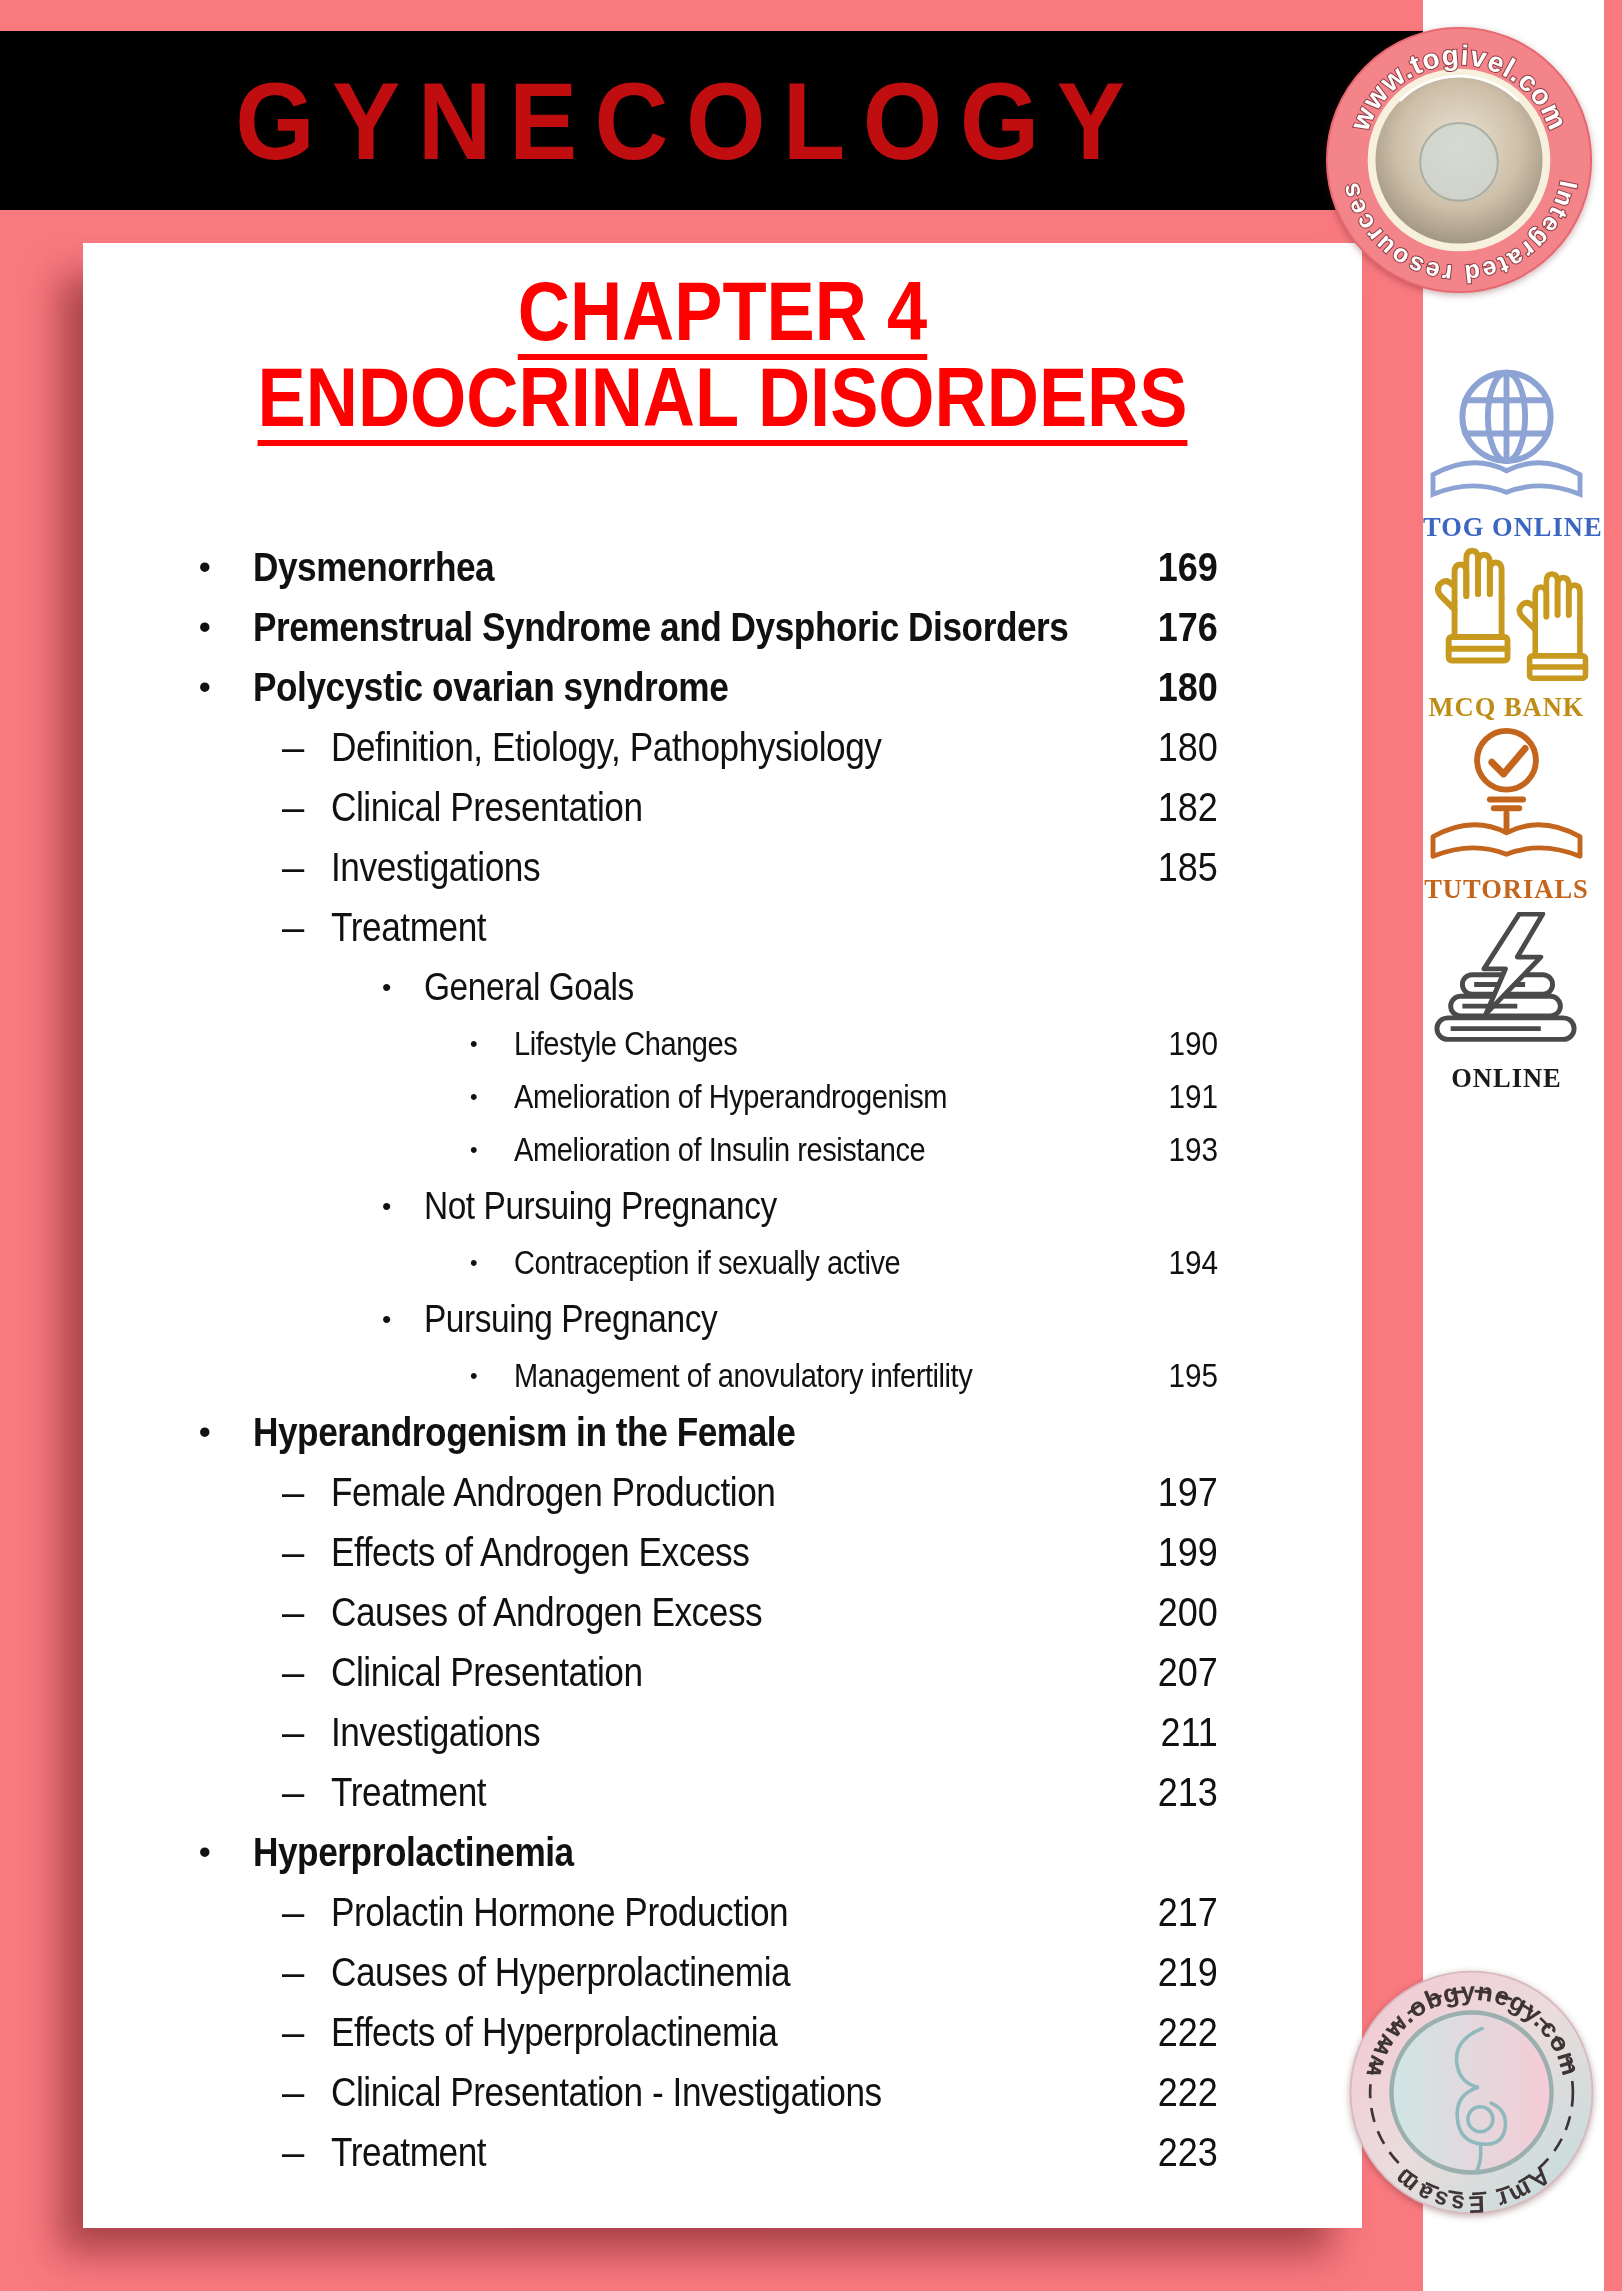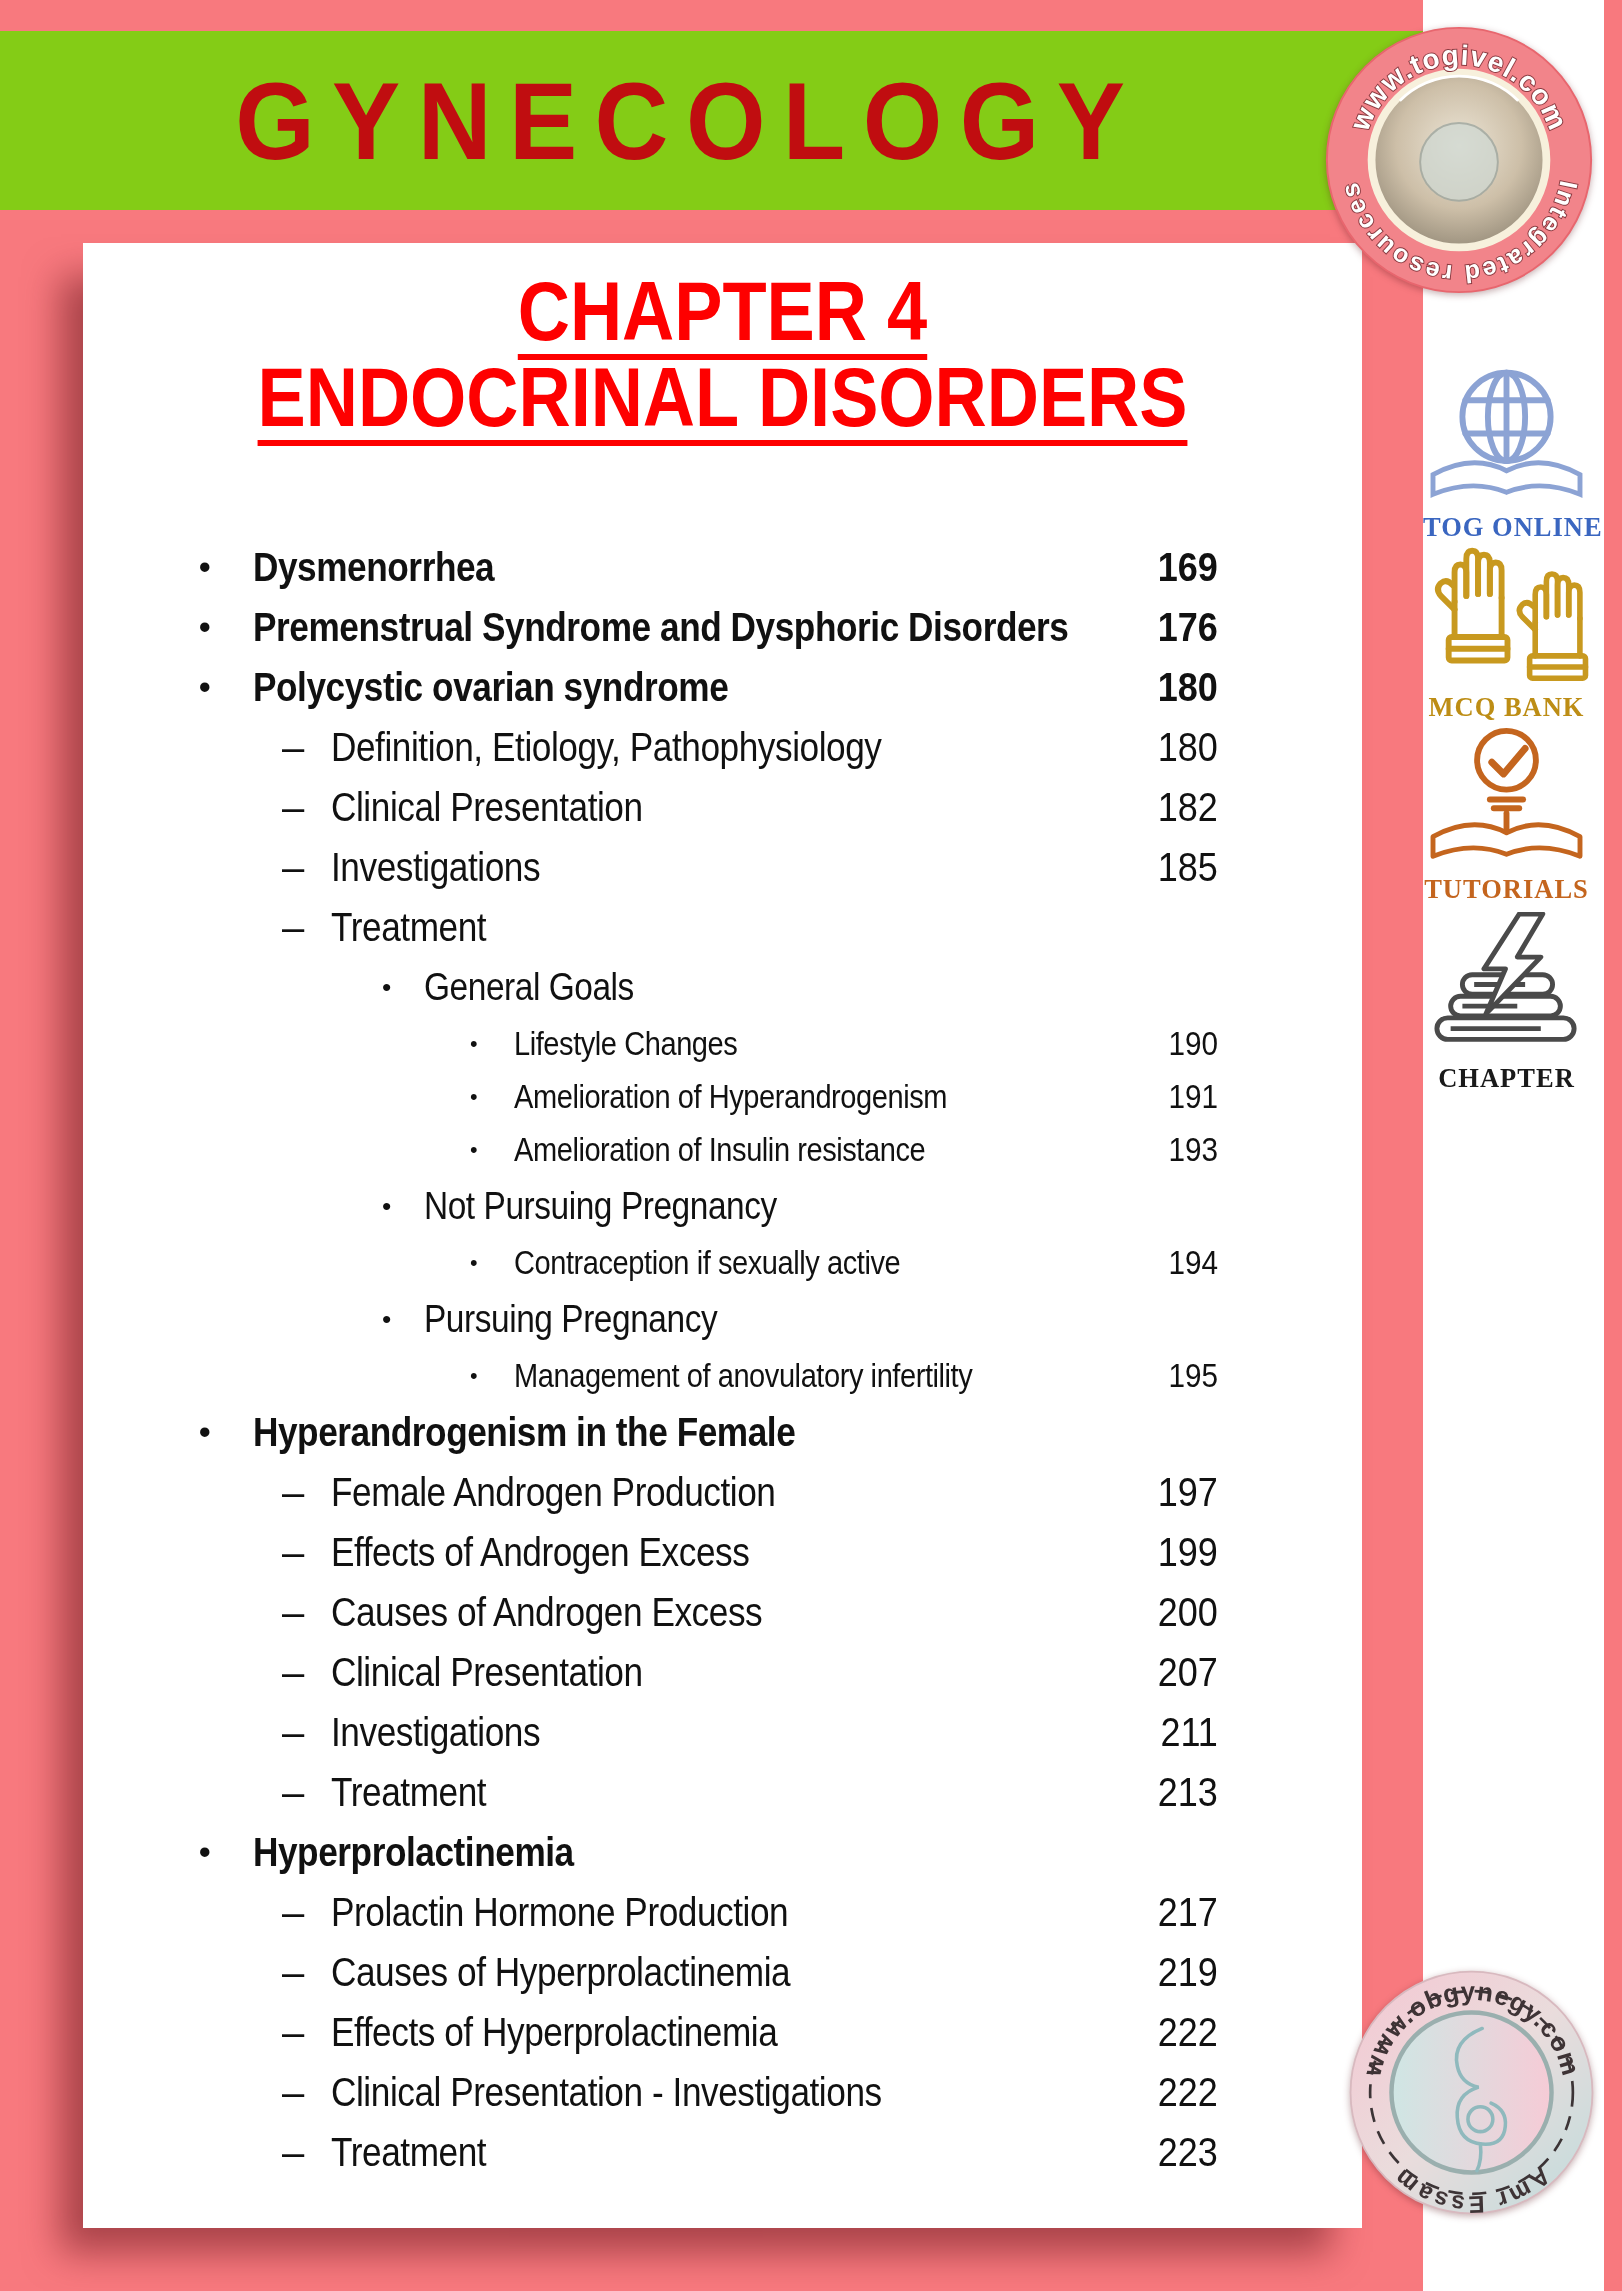--- a/index.html
+++ b/index.html
@@ -9,21 +9,21 @@
     font-family:"Liberation Sans","DejaVu Sans",sans-serif;
   }
   
   .right-strip {
     position:absolute; left:1423px; top:0; width:181px; height:2292px;
     background:#ffffff; z-index:1;
   }
   
   .title-band {
     position:absolute; left:0; top:31px; width:1423px; height:179px;
-    background:#84cc16; z-index:2;
+    background:#000000; z-index:2;
     display:flex; align-items:center; justify-content:center;
     box-sizing:border-box; padding-right:45px;
   }
   .title-band h1 {
     margin:0; font-size:110px; font-weight:700; letter-spacing:.17em;
     color:#C00D10; transform:scaleX(.93); white-space:nowrap;
   }
   
   .content-box {
     position:absolute; left:83px; top:243px; width:1279px; height:1985px;
@@ -290,21 +290,21 @@
       <g stroke="#4A4A4A" stroke-width="5" fill="#ffffff" stroke-linejoin="round">
         <rect x="40" y="64" width="92" height="20" rx="10"></rect>
         <path d="M52 74 H104" fill="none"></path>
         <rect x="28" y="86" width="112" height="20" rx="10"></rect>
         <path d="M40 96 H96" fill="none"></path>
         <rect x="14" y="108" width="140" height="22" rx="11"></rect>
         <path d="M28 119 H120" fill="none"></path>
         <path d="M98 2 L62 58 L84 58 L64 104 L120 46 L96 46 L122 2 Z"></path>
       </g>
     </svg>
-    <div class="side-label" style="color: rgb(26, 26, 26);">CHAPTER</div>
+    <div class="side-label" style="color: rgb(26, 26, 26);">ONLINE</div>
   </div>
 
   <div class="badge badge-togivel">
     <svg viewBox="0 0 280 280">
       <defs>
         <radialGradient id="photoG" cx="50%" cy="42%" r="65%">
           <stop offset="0%" stop-color="#ece5d6"></stop>
           <stop offset="55%" stop-color="#cdbfa8"></stop>
           <stop offset="100%" stop-color="#8e8472"></stop>
         </radialGradient>

